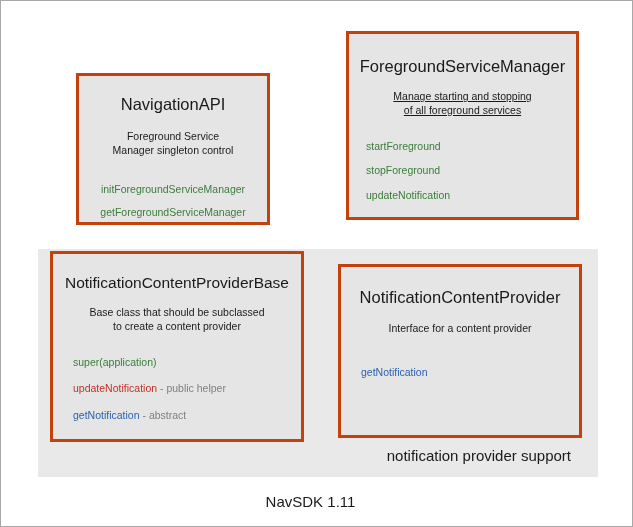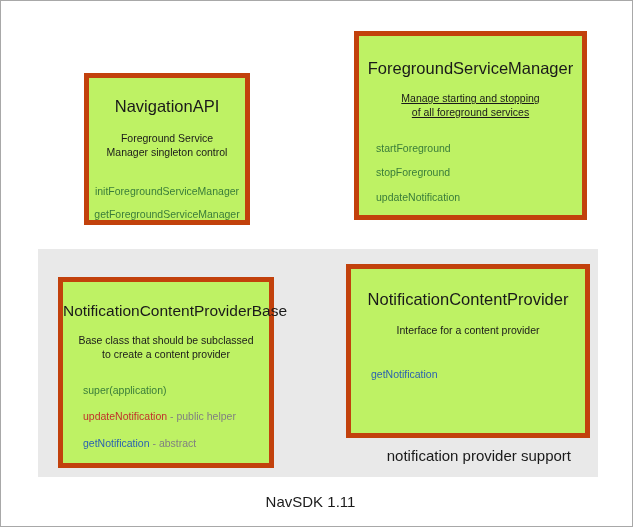--- a/index.html
+++ b/index.html
@@ -20,23 +20,22 @@
     background: #ffffff;
     box-sizing: border-box;
     border: 1px solid #a8a8a8;
     overflow: hidden;
   }
 
   
   .class-box {
     position: absolute;
     box-sizing: border-box;
-    background: #bef264;
-    border: 5px solid #c2410c;
-    margin-left: 8px;
+    background: #e5e5e5;
+    border: 3px solid #c2410c;
   }
   .class-title {
     text-align: center;
     color: #1a1a1a;
     font-size: 16.5px;
     font-weight: 400;
     line-height: 1.15;
     white-space: nowrap;
   }
   .class-desc {
@@ -58,21 +57,21 @@
   }
   .method .m-name { font-weight: 400; }
   .method .m-note { color: #808080; text-align: center; }
 
   .m-green { color: #3a7d3a; }
   .m-red   { color: #c0322b; }
   .m-blue  { color: #2b62b0; }
 
   
   #box-navigation-api {
-    left: 75px; top: 72px; width: 166px; height: 152px;
+    left: 75px; top: 72px; width: 194px; height: 152px;
   }
   #box-navigation-api .class-title { margin-top: 19px; }
   #box-navigation-api .class-desc  { margin-top: 16px; }
   #box-navigation-api .method-list { margin-top: 25px; text-align: center; }
   #box-navigation-api .method { margin-bottom: 11px; }
 
   
   #box-foreground-service-manager {
     left: 345px; top: 30px; width: 233px; height: 189px;
   }
@@ -95,21 +94,21 @@
     position: absolute;
     right: 27px;
     bottom: 13px;
     font-size: 15px;
     color: #1a1a1a;
     white-space: nowrap;
   }
 
   
   #box-notification-content-provider-base {
-    left: 49px; top: 276px; width: 216px; height: 191px;
+    left: 49px; top: 250px; width: 254px; height: 191px;
   }
   #box-notification-content-provider-base .class-title {
     margin-top: 20px; font-size: 15.5px;
   }
   #box-notification-content-provider-base .class-desc { margin-top: 14px; }
   #box-notification-content-provider-base .method-list {
     margin-top: 22px; text-align: left; padding-left: 20px;
   }
   #box-notification-content-provider-base .method { margin-bottom: 14px; }
 

